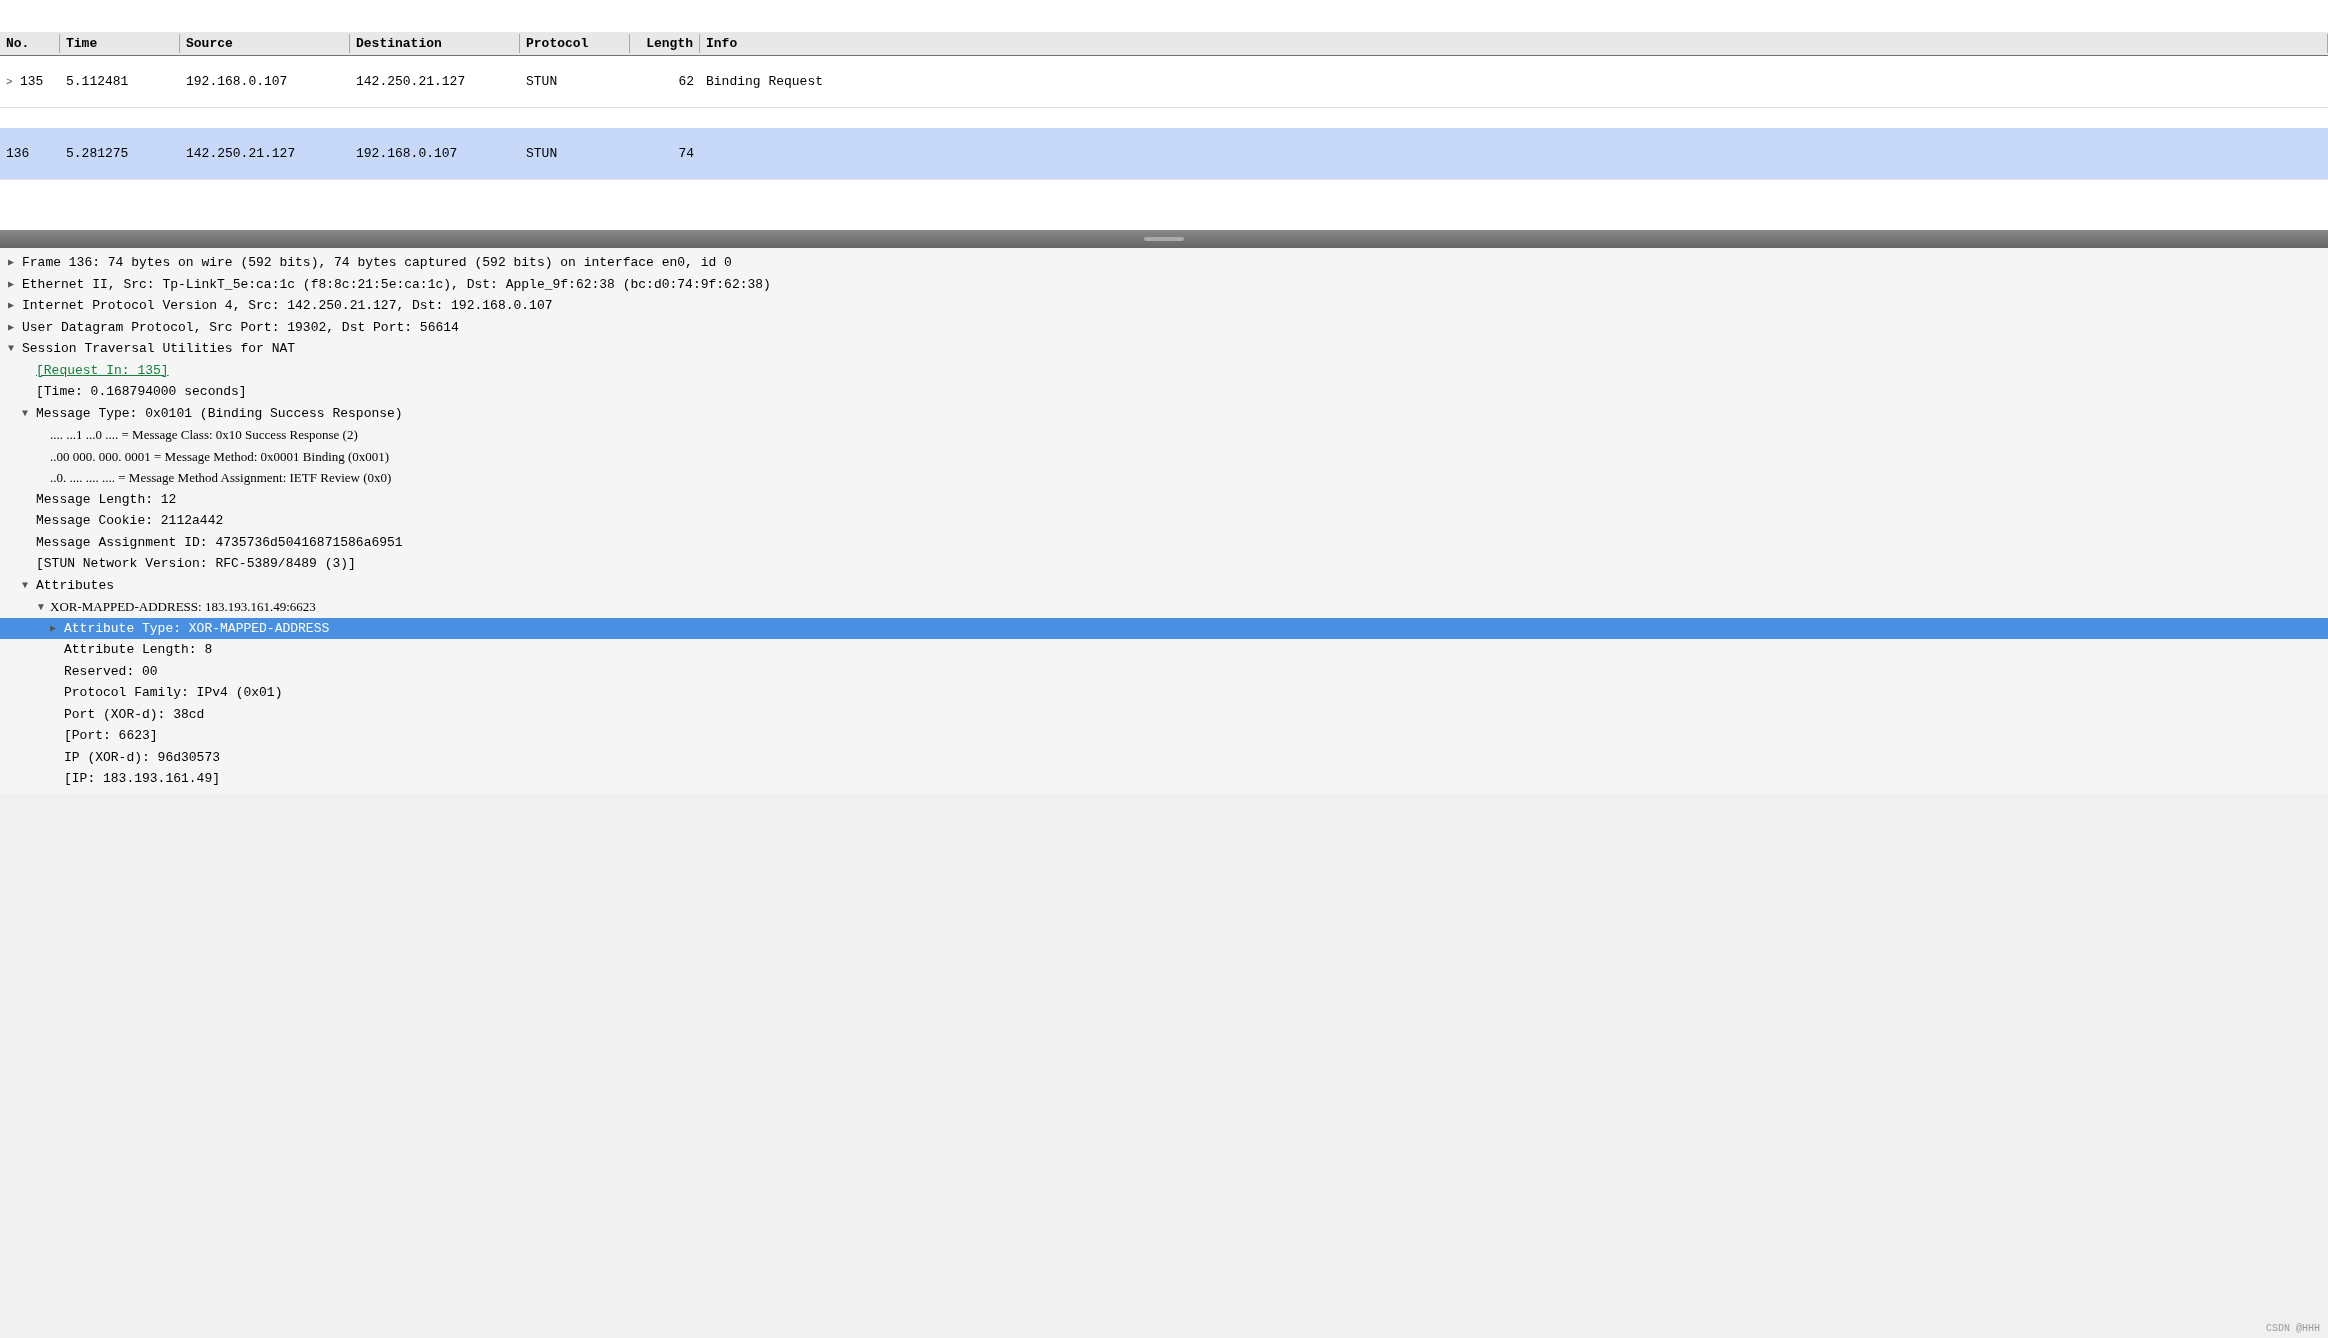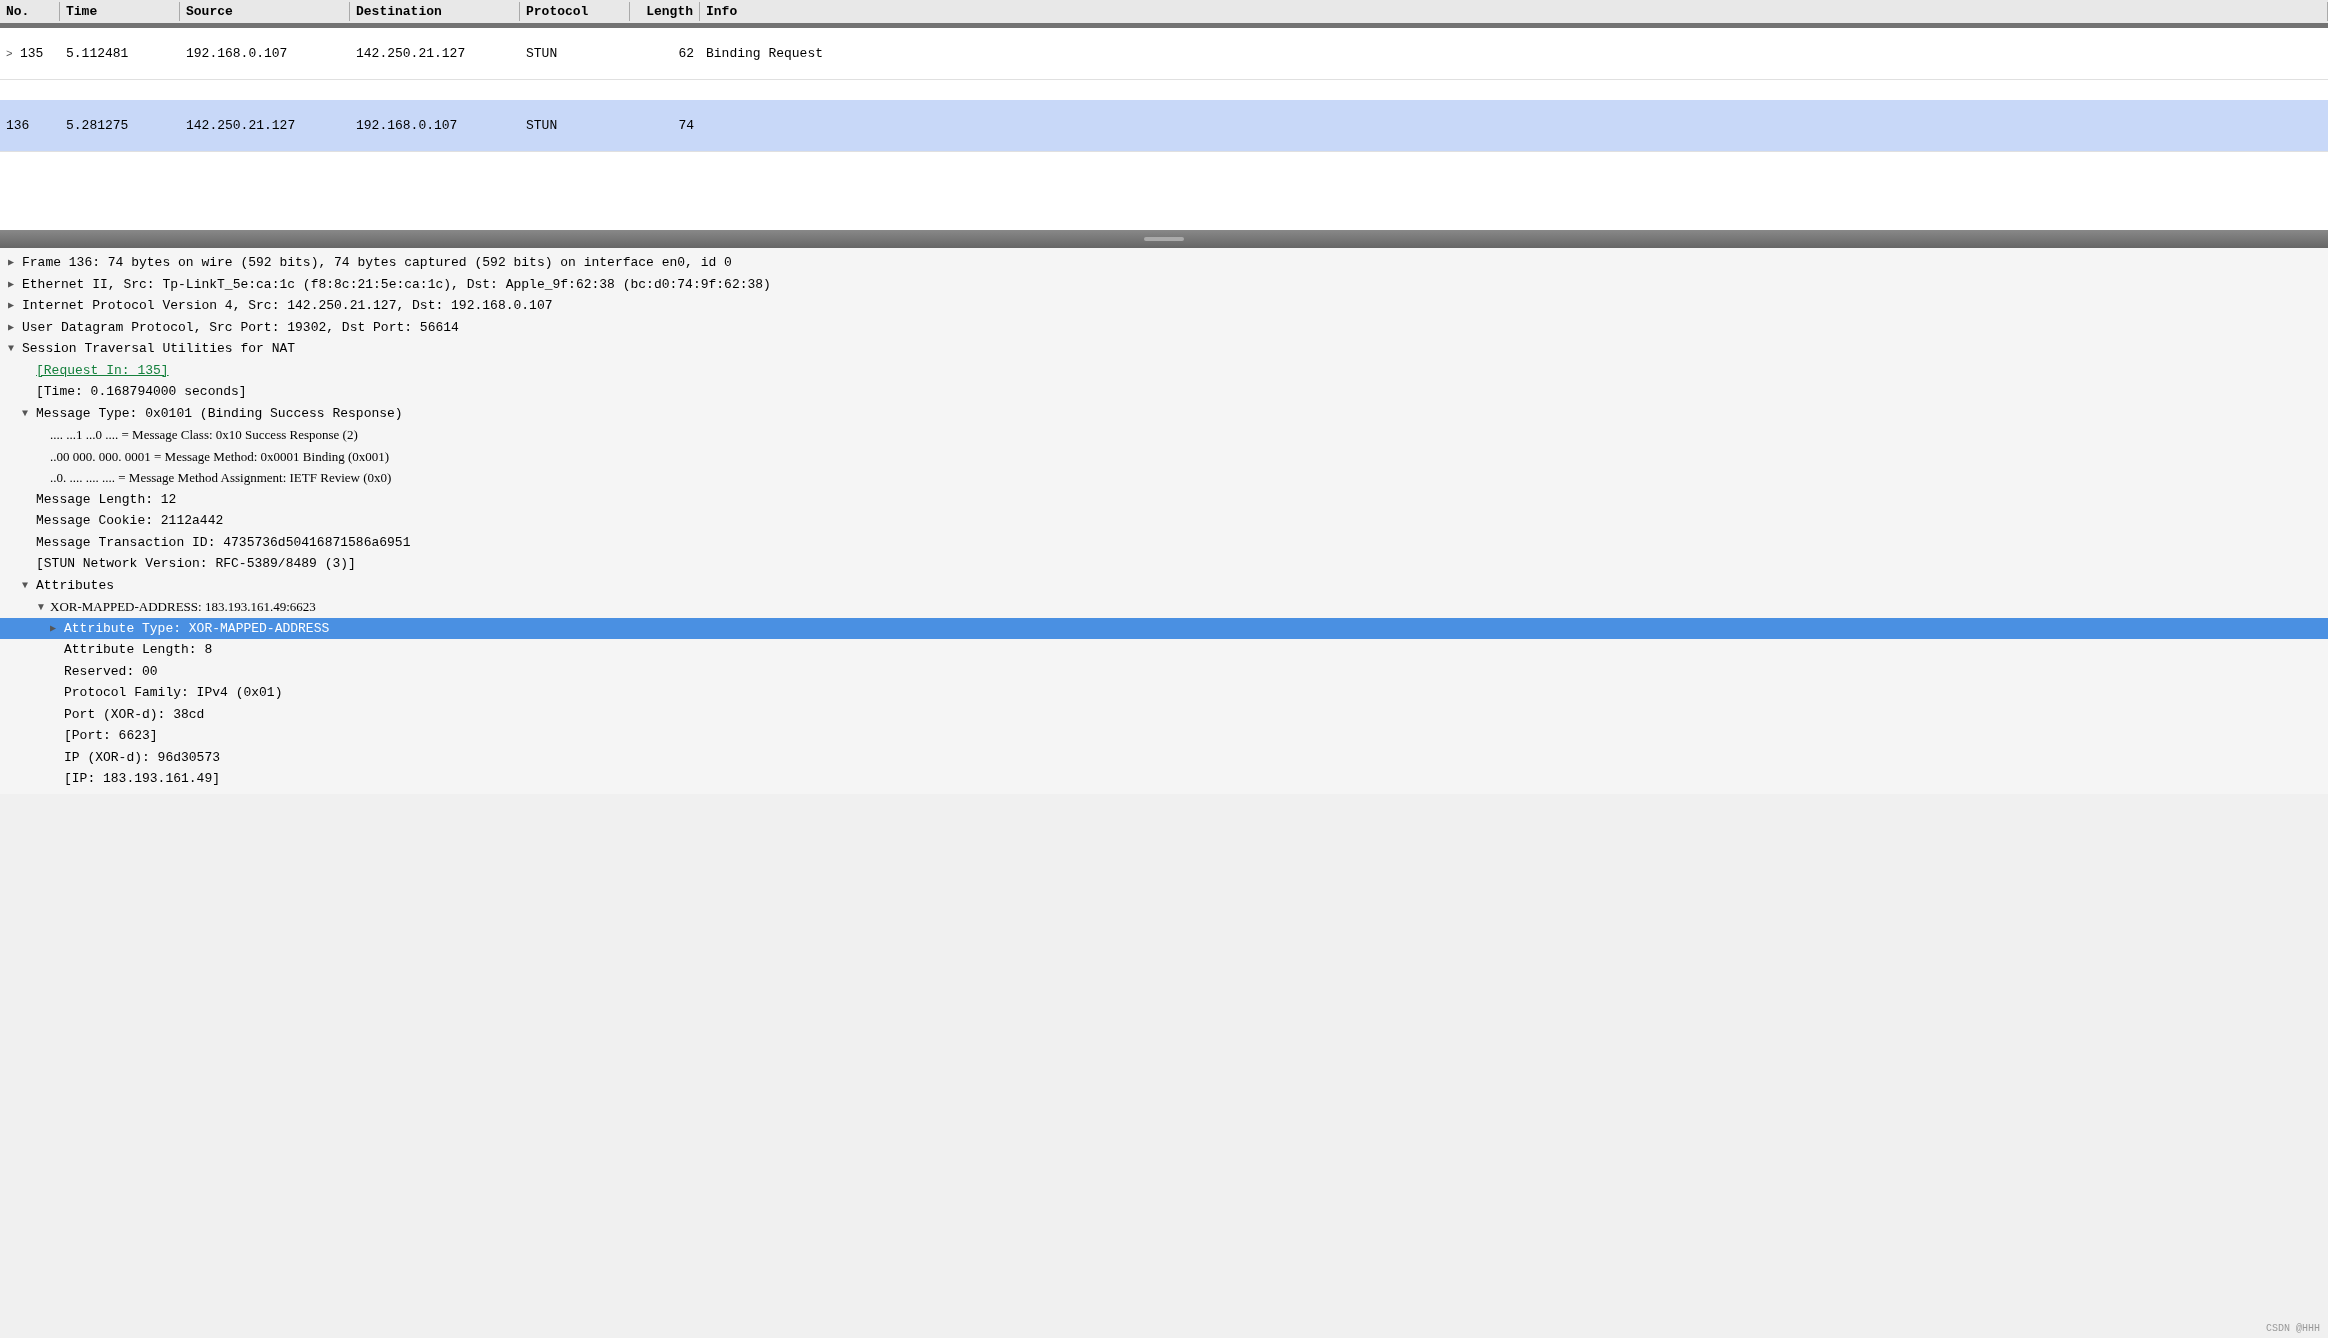--- a/index.html
+++ b/index.html
@@ -13,24 +13,25 @@
 
     
     #packet-list {
       background: #ffffff;
       width: 100%;
     }
 
     .packet-header {
       display: flex;
       background: #e8e8e8;
-      border-bottom: 5px solid #737373;
+      border-bottom: 1px solid #737373;
       font-weight: bold;
       font-size: 13px;
       padding: 2px 0;
+      margin-top: 32px;
     }
 
     .packet-header .col {
       padding: 2px 6px;
       border-right: 1px solid #aaa;
       white-space: nowrap;
       overflow: hidden;
     }
 
     .packet-row {
@@ -196,21 +197,21 @@
       <div class="detail-row detail-indent-0"><span class="toggle-icon">▶ </span><span>User Datagram Protocol, Src Port: 19302, Dst Port: 56614</span></div>
       <div class="detail-row detail-indent-0"><span class="toggle-icon">▼ </span><span>Session Traversal Utilities for NAT</span></div>
       <div class="detail-row detail-indent-1"><span class="toggle-icon">  </span><a class="link-style" href="#">[Request In: 135]</a></div>
       <div class="detail-row detail-indent-1"><span class="toggle-icon">  </span><span>[Time: 0.168794000 seconds]</span></div>
       <div class="detail-row detail-indent-1"><span class="toggle-icon">▼ </span><span>Message Type: 0x0101 (Binding Success Response)</span></div>
       <div class="detail-row detail-indent-2"><span class="toggle-icon">  </span><span>.... ...1 ...0 .... = Message Class: 0x10 Success Response (2)</span></div>
       <div class="detail-row detail-indent-2"><span class="toggle-icon">  </span><span>..00 000. 000. 0001 = Message Method: 0x0001 Binding (0x001)</span></div>
       <div class="detail-row detail-indent-2"><span class="toggle-icon">  </span><span>..0. .... .... .... = Message Method Assignment: IETF Review (0x0)</span></div>
       <div class="detail-row detail-indent-1"><span class="toggle-icon">  </span><span>Message Length: 12</span></div>
       <div class="detail-row detail-indent-1"><span class="toggle-icon">  </span><span>Message Cookie: 2112a442</span></div>
-      <div class="detail-row detail-indent-1"><span class="toggle-icon">  </span><span>Message Transaction ID: 4735736d50416871586a6951</span></div>
+      <div class="detail-row detail-indent-1"><span class="toggle-icon">  </span><span>Message Assignment ID: 4735736d50416871586a6951</span></div>
       <div class="detail-row detail-indent-1"><span class="toggle-icon">  </span><span>[STUN Network Version: RFC-5389/8489 (3)]</span></div>
       <div class="detail-row detail-indent-1"><span class="toggle-icon">▼ </span><span>Attributes</span></div>
       <div class="detail-row detail-indent-2"><span class="toggle-icon">▼ </span><span>XOR-MAPPED-ADDRESS: 183.193.161.49:6623</span></div>
       <div class="detail-row detail-indent-3 selected-row"><span class="toggle-icon">▶ </span><span>Attribute Type: XOR-MAPPED-ADDRESS</span></div>
       <div class="detail-row detail-indent-3"><span class="toggle-icon">  </span><span>Attribute Length: 8</span></div>
       <div class="detail-row detail-indent-3"><span class="toggle-icon">  </span><span>Reserved: 00</span></div>
       <div class="detail-row detail-indent-3"><span class="toggle-icon">  </span><span>Protocol Family: IPv4 (0x01)</span></div>
       <div class="detail-row detail-indent-3"><span class="toggle-icon">  </span><span>Port (XOR-d): 38cd</span></div>
       <div class="detail-row detail-indent-3"><span class="toggle-icon">  </span><span>[Port: 6623]</span></div>
       <div class="detail-row detail-indent-3"><span class="toggle-icon">  </span><span>IP (XOR-d): 96d30573</span></div>

